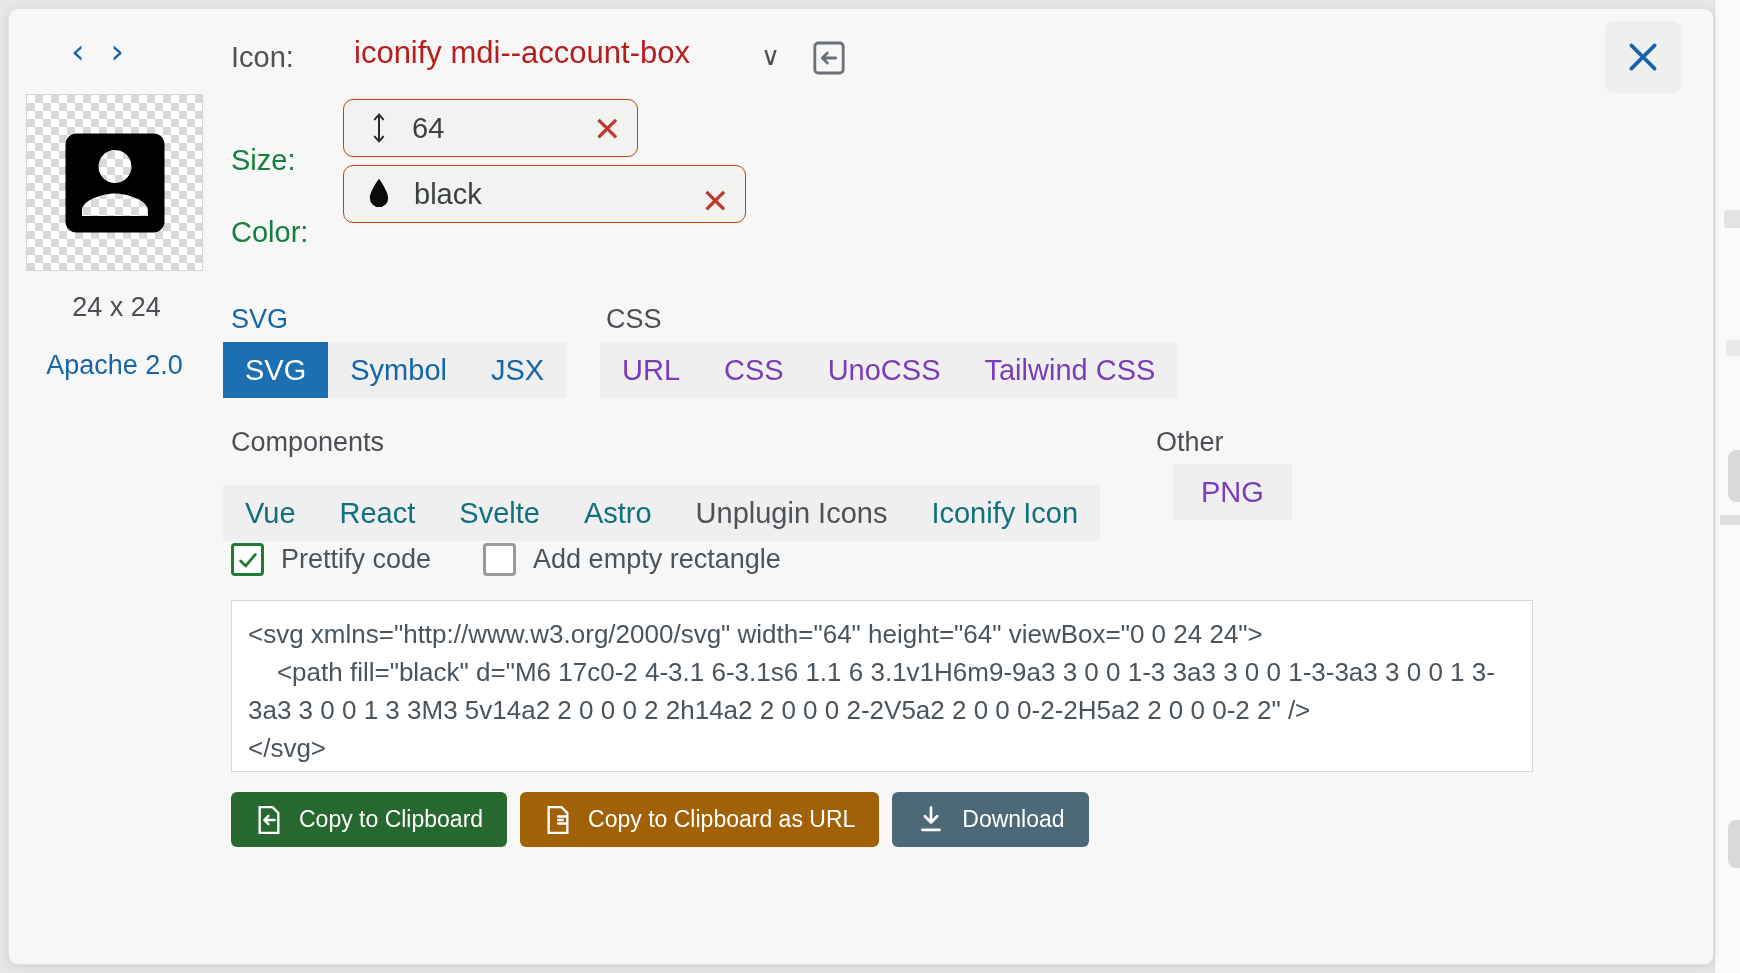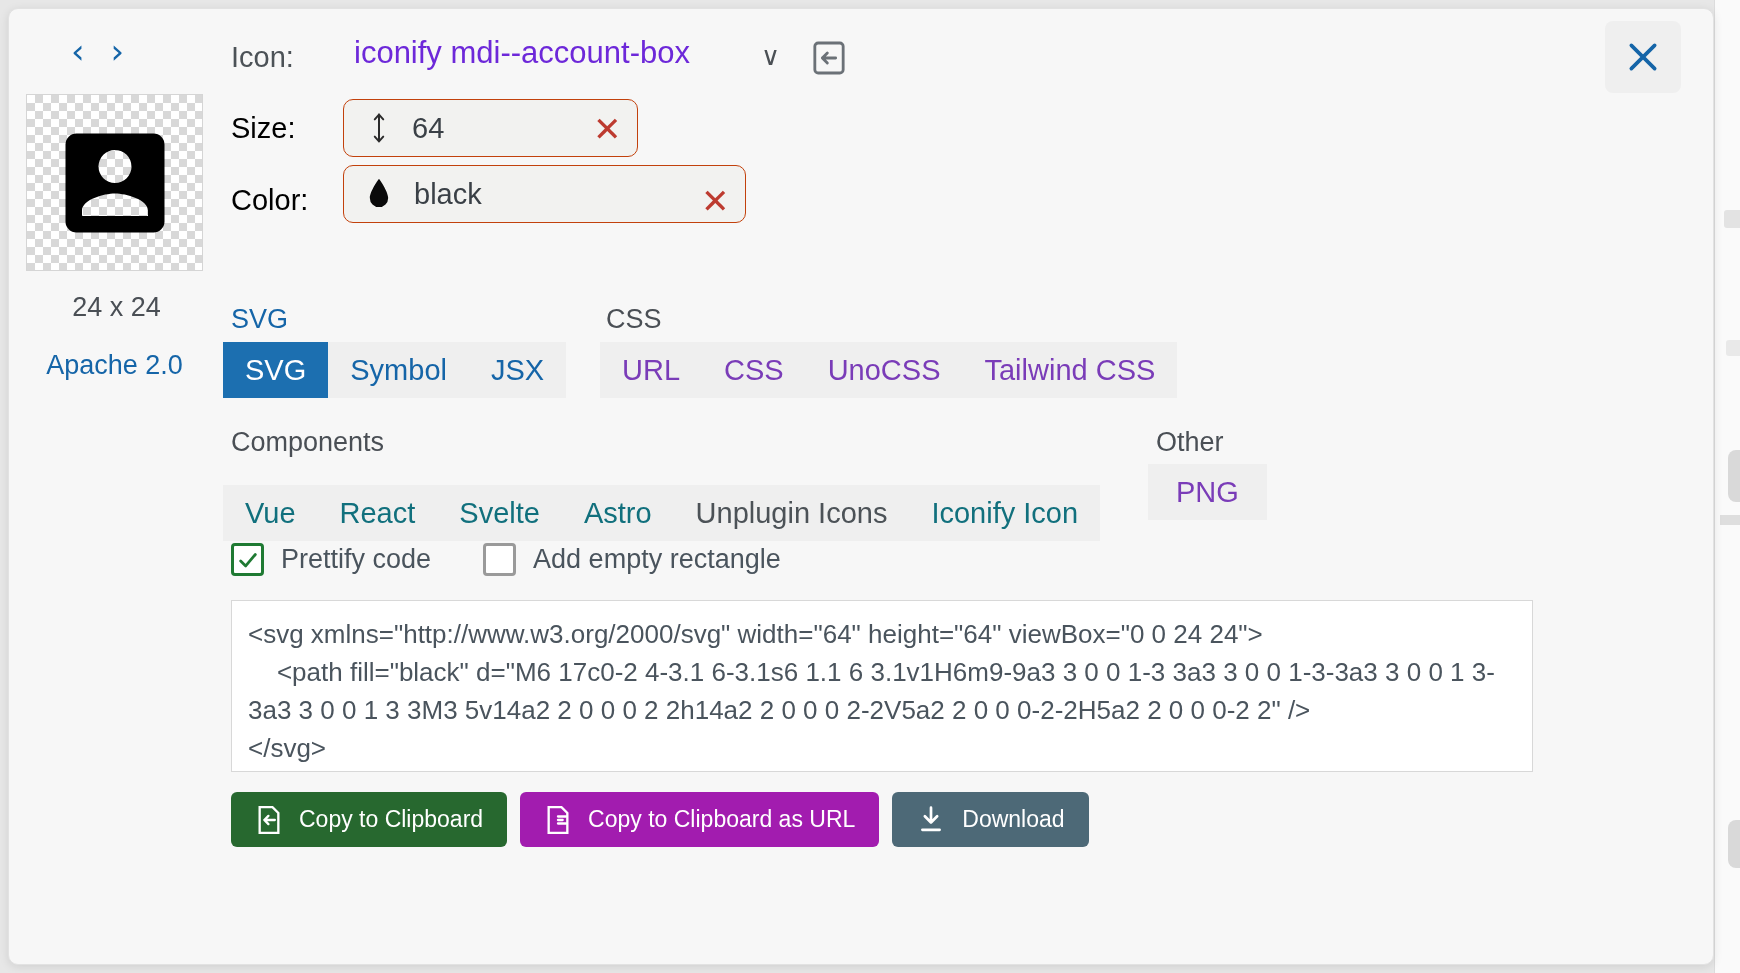--- a/index.html
+++ b/index.html
@@ -53,21 +53,21 @@
     font-weight: 500;
   }
   .lbl {
     color: #4c5257;
     font-size: 29px;
     font-family: "Liberation Sans", sans-serif;
   }
   .icon-label { position: absolute; left: 222px; top: 32px; }
   .icon-name {
     position: absolute; left: 345px; top: 26px;
-    font-size: 31px; color: #6d28d9;
+    font-size: 31px; color: #b91c1c;
   }
   .chev-down {
     position: absolute; left: 752px; top: 32px;
     font-size: 26px; color: #4b5055; cursor: pointer;
     font-family: "DejaVu Sans", sans-serif;
   }
   .copy-name-btn {
     position: absolute; left: 800px; top: 28px;
     width: 40px; height: 42px; cursor: pointer;
   }
@@ -101,21 +101,21 @@
     width: 177px; text-align: center;
     font-size: 27px; color: #4a4f55;
   }
   .preview-license {
     position: absolute; left: 17px; top: 341px;
     width: 177px; text-align: center;
     font-size: 27px; color: #1565a8; cursor: pointer;
   }
 
   
-  .field-label { position:absolute; font-size:29px; color:#000000; }
+  .field-label { position:absolute; font-size:29px; color:#15803d;margin-top:32px; }
   .field-box {
     position: absolute;
     border: 1px solid #c2410c;
     background: #f2f2f0;
     border-radius: 10px;
     display: flex; align-items: center;
   }
   .field-val { font-size: 29px; color: #3a4046; }
   .clear-x {
     position: absolute;
@@ -189,21 +189,21 @@
     display: flex; align-items: center; gap: 16px;
     height: 55px;
     padding: 0 24px;
     border-radius: 6px;
     color: #ffffff;
     font-size: 23px;
     cursor: pointer;
     white-space: nowrap;
   }
   .btn.green { background: #27682f; }
-  .btn.teal  { background: #a21caf; }
+  .btn.teal  { background: #a16207; }
   .btn.slate { background: #4d6977; }
   .btn svg { display: block; flex: none; }
 </style>
 </head>
 <body>
 
 <div id="root">
 
   <div class="bg-sliver">
     <div class="chunk" style="top:210px;height:18px;width:16px;background:#e3e3e3;border-radius:3px 0 0 3px;"></div>
@@ -288,21 +288,21 @@
 
     <div class="tabbar" style="left:214px; top:476px; height:56px;justify-content:flex-end;">
       <div class="tab teal">Vue</div>
       <div class="tab teal">React</div>
       <div class="tab teal">Svelte</div>
       <div class="tab teal">Astro</div>
       <div class="tab grey">Unplugin Icons</div>
       <div class="tab teal">Iconify Icon</div>
     </div>
 
-    <div class="tabbar" style="left:1139px; top:455px; height:56px;">
+    <div class="tabbar" style="left:1164px; top:455px; height:56px;">
       <div class="tab purple" style="padding:0 28px;">PNG</div>
     </div>
 
     <div class="chk-row">
       <div class="chk-item">
         <span class="chk-box on">
           <svg width="22" height="22" viewBox="0 0 24 24">
               <path d="M4 13l5.5 5.5L20 6" stroke="#1f7a33" stroke-width="3" fill="none" stroke-linecap="round" stroke-linejoin="round"></path>
             </svg>
         </span>

